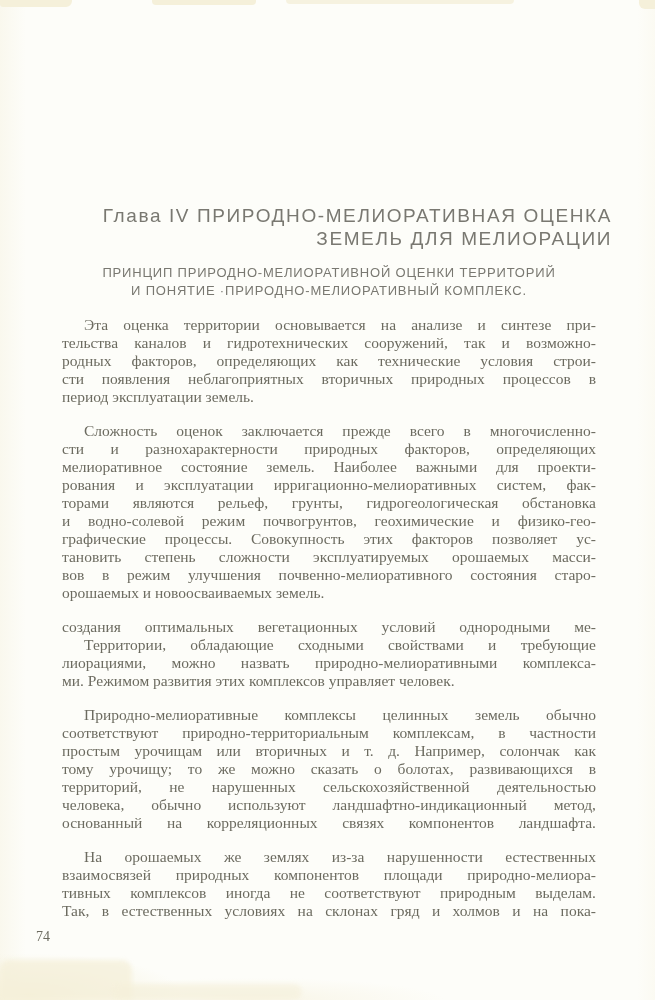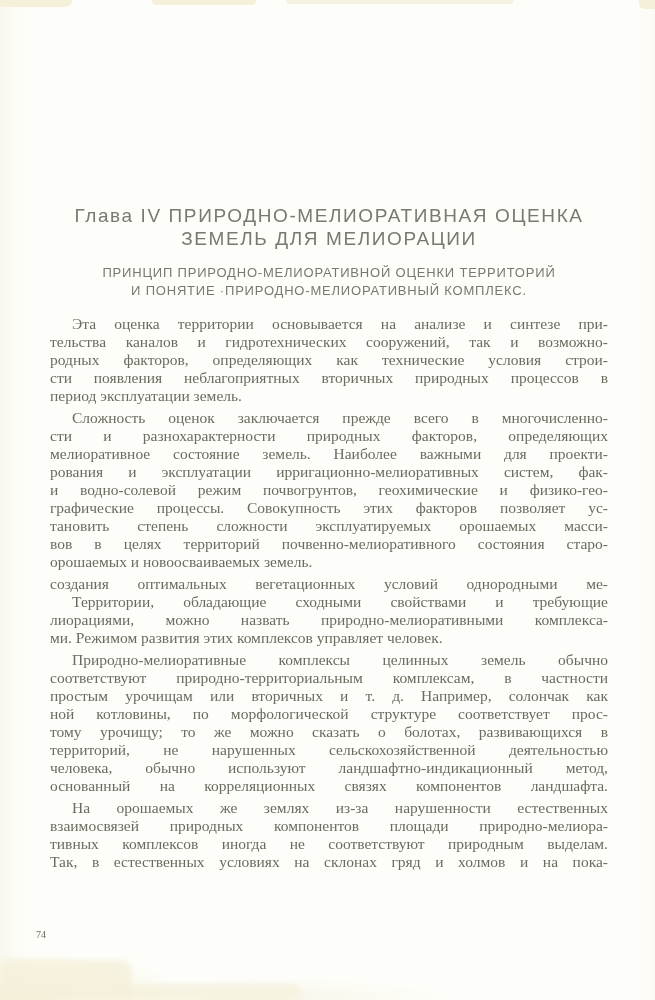--- a/index.html
+++ b/index.html
@@ -35,50 +35,50 @@
   .a6{left:112px;top:984px;width:190px;height:16px;border-radius:8px;opacity:.6;filter:blur(2px);}
 
   .text-block{
     position:absolute;left:46px;top:204px;width:566px;
     color:var(--ink);
   }
   .chapter-heading{
     font-family:"Liberation Sans", sans-serif;
     font-size:19px;line-height:23px;
     letter-spacing:1.6px;
-    text-align:center;
+    text-align:right;
     color:var(--heading-ink);
     font-weight:400;
     margin:0;
   }
   .section-heading{
     font-family:"Liberation Sans", sans-serif;
     font-size:13px;line-height:18px;
     letter-spacing:.8px;
     text-align:center;
     color:var(--heading-ink);
     font-weight:400;
     margin:14px 0 0 0;
   }
   .body-text{
     margin-top:15px;
     font-size:15.5px;line-height:18px;
   }
-  .para{margin:4px;}
+  .para{margin:16px;}
   .line{
     text-align:justify;
     text-align-last:justify;
     white-space:normal;
   }
   .line.first{text-indent:22px;}
   .line.last{text-align-last:left;}
 
   .page-number{
     position:absolute;left:36px;top:929px;
-    font-size:10px;color:var(--ink);
+    font-size:14px;color:var(--ink);
     font-family:"Liberation Serif", serif;
   }
 </style>
 </head>
 <body>
 
 <div class="page">
   <div class="page-bg"></div>
 
   <div class="artifact a1"></div>
@@ -103,37 +103,37 @@
           <div class="line">тельства каналов и гидротехнических сооружений, так и возможно-</div>
           <div class="line">родных факторов, определяющих как технические условия строи-</div>
           <div class="line">сти появления неблагоприятных вторичных природных процессов в</div>
           <div class="line last">период эксплуатации земель.</div>
         </div>
         <div class="para">
           <div class="line first">Сложность оценок заключается прежде всего в многочисленно-</div>
           <div class="line">сти и разнохарактерности природных факторов, определяющих</div>
           <div class="line">мелиоративное состояние земель. Наиболее важными для проекти-</div>
           <div class="line">рования и эксплуатации ирригационно-мелиоративных систем, фак-</div>
+          <div class="line">торами являются рельеф, грунты, гидрогеологическая обстановка</div>
           <div class="line">и водно-солевой режим почвогрунтов, геохимические и физико-гео-</div>
           <div class="line">графические процессы. Совокупность этих факторов позволяет ус-</div>
           <div class="line">тановить степень сложности эксплуатируемых орошаемых масси-</div>
-          <div class="line">вов в целях территорий почвенно-мелиоративного состояния старо-</div>
+          <div class="line">вов в режим улучшения почвенно-мелиоративного состояния старо-</div>
           <div class="line last">орошаемых и новоосваиваемых земель.</div>
         </div>
         <div class="para">
           <div class="line">создания оптимальных вегетационных условий однородными ме-</div>
           <div class="line first">Территории, обладающие сходными свойствами и требующие</div>
           <div class="line">лиорациями, можно назвать природно-мелиоративными комплекса-</div>
           <div class="line last">ми. Режимом развития этих комплексов управляет человек.</div>
         </div>
         <div class="para">
           <div class="line first">Природно-мелиоративные комплексы целинных земель обычно</div>
           <div class="line">соответствуют природно-территориальным комплексам, в частности</div>
           <div class="line">простым урочищам или вторичных и т. д. Например, солончак как</div>
-          <div class="line">ной котловины, по морфологической структуре соответствует прос-</div>
           <div class="line">тому урочищу; то же можно сказать о болотах, развивающихся в</div>
           <div class="line">территорий, не нарушенных сельскохозяйственной деятельностью</div>
           <div class="line">человека, обычно используют ландшафтно-индикационный метод,</div>
           <div class="line">основанный на корреляционных связях компонентов ландшафта.</div>
         </div>
         <div class="para">
           <div class="line first">На орошаемых же землях из-за нарушенности естественных</div>
           <div class="line">взаимосвязей природных компонентов площади природно-мелиора-</div>
           <div class="line">тивных комплексов иногда не соответствуют природным выделам.</div>
           <div class="line">Так, в естественных условиях на склонах гряд и холмов и на пока-</div>

